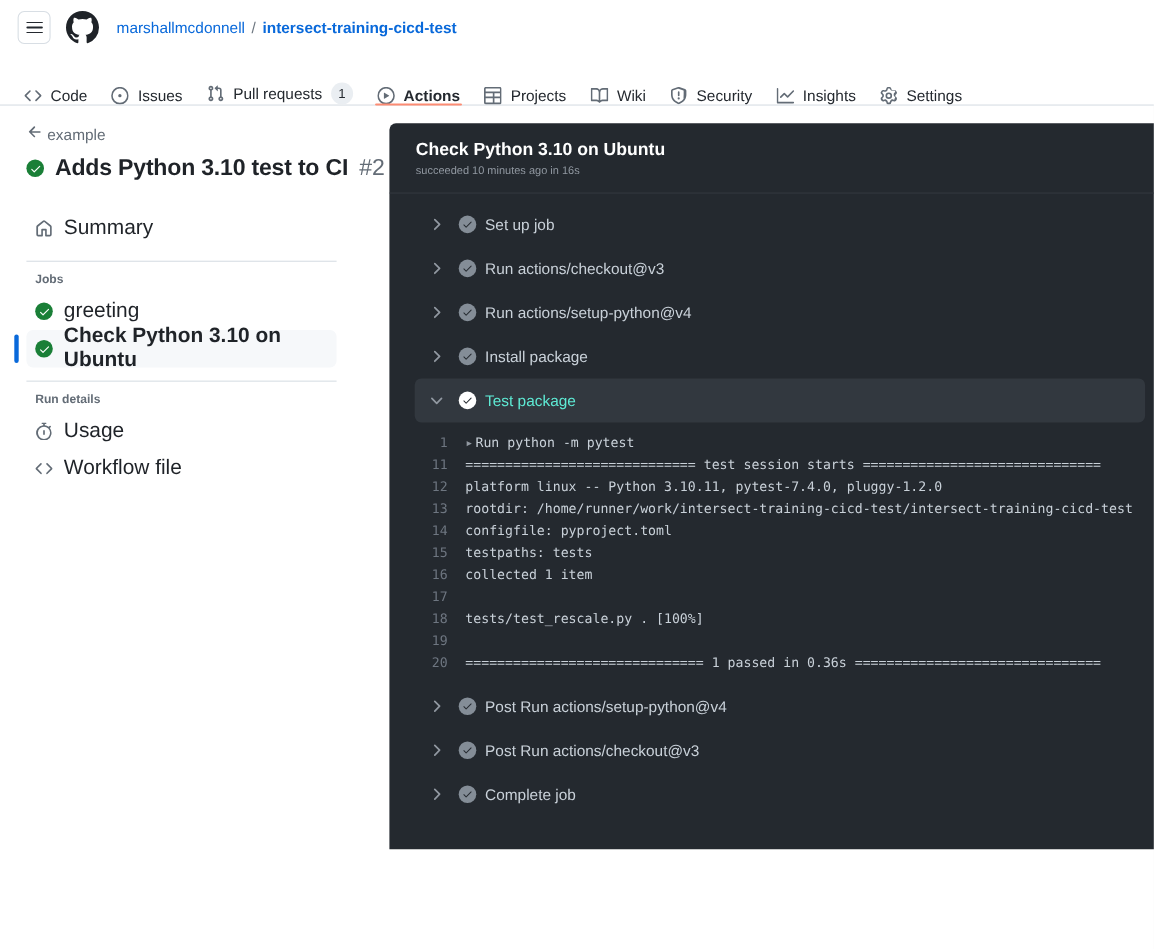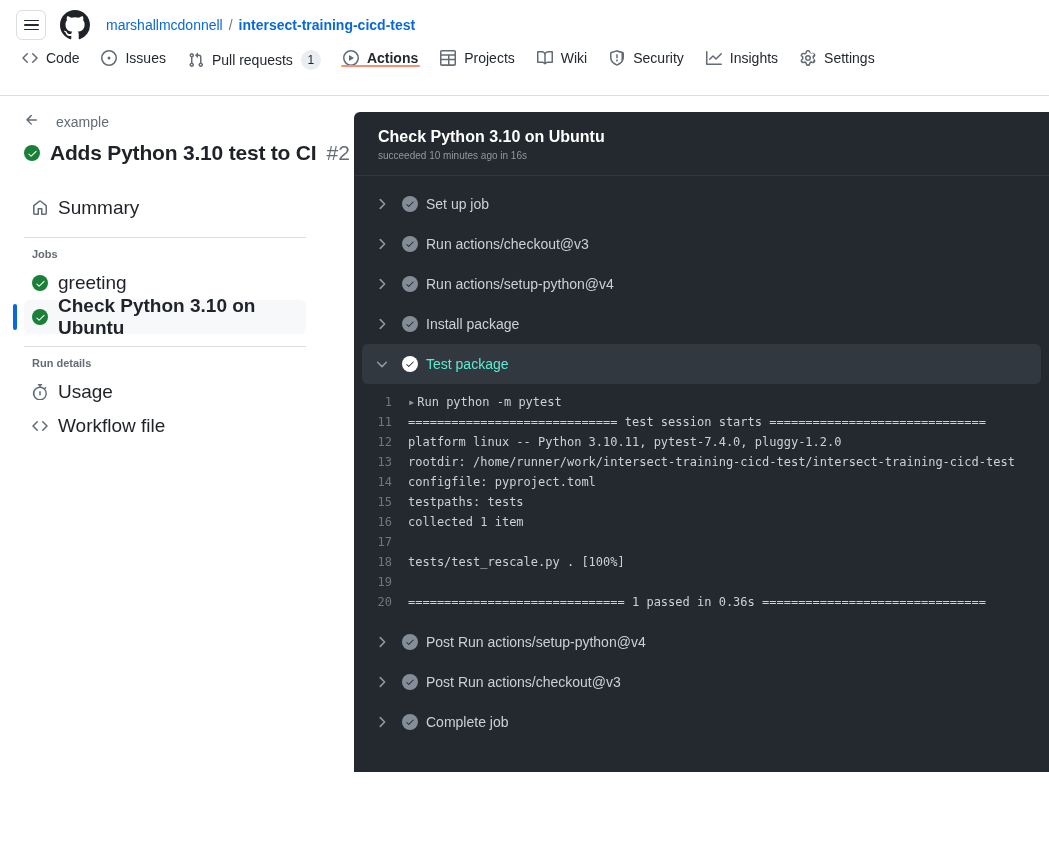--- a/index.html
+++ b/index.html
@@ -46,21 +46,21 @@
     white-space: nowrap;
   }
   .breadcrumb .owner { color: #0969da; text-decoration: none; }
   .breadcrumb .sep { color: #6e7781; font-size: 14px; }
   .breadcrumb .repo { color: #0969da; font-weight: bold; text-decoration: none; }
 
   
   .repo-nav {
     height: 46px;
     display: flex;
-    align-items: flex-start;
+    align-items: flex-end;
     padding: 0 12px;
     border-bottom: 1px solid #d8dee4;
     background: #ffffff;
     gap: 2px;
   }
   .nav-item {
     display: flex; align-items: center; gap: 8px;
     padding: 0 10px;
     font-size: 14px;
     color: #24292f;
@@ -98,21 +98,21 @@
   }
 
   .left-col {
     width: 354px;
     flex: 0 0 354px;
     padding-left: 24px;
     padding-right: 24px;
   }
 
   .back-link {
-    display: flex; align-items: center; gap: 16px;
+    display: flex; align-items: center; gap: 3px;
     font-size: 14px; color: #636c76;
     text-decoration: none;
     margin-bottom: 10px;
     width: max-content;
     cursor: pointer;
   }
 
   .run-title-row {
     display: flex; align-items: center; gap: 10px;
     margin-bottom: 26px;
@@ -179,21 +179,21 @@
     overflow: hidden;
   }
   .logs-head { padding: 16px 24px 14px 24px; }
   .logs-title {
     font-size: 16px; font-weight: bold; color: #ffffff;
     margin: 0 0 4px 0;
   }
   .logs-sub { font-size: 10px; color: #9198a1; }
   .logs-head-rule { height: 1px; background: #32383f; }
 
-  .steps { padding: 8px 0 0 0; }
+  .steps { padding: 8px 0 0 15px; }
   .step-row {
     display: flex; align-items: center;
     height: 40px;
     margin: 0 8px;
     padding: 0 8px;
     border-radius: 6px;
     cursor: pointer;
     color: #c9d1d9;
     font-size: 14px;
     white-space: nowrap;

